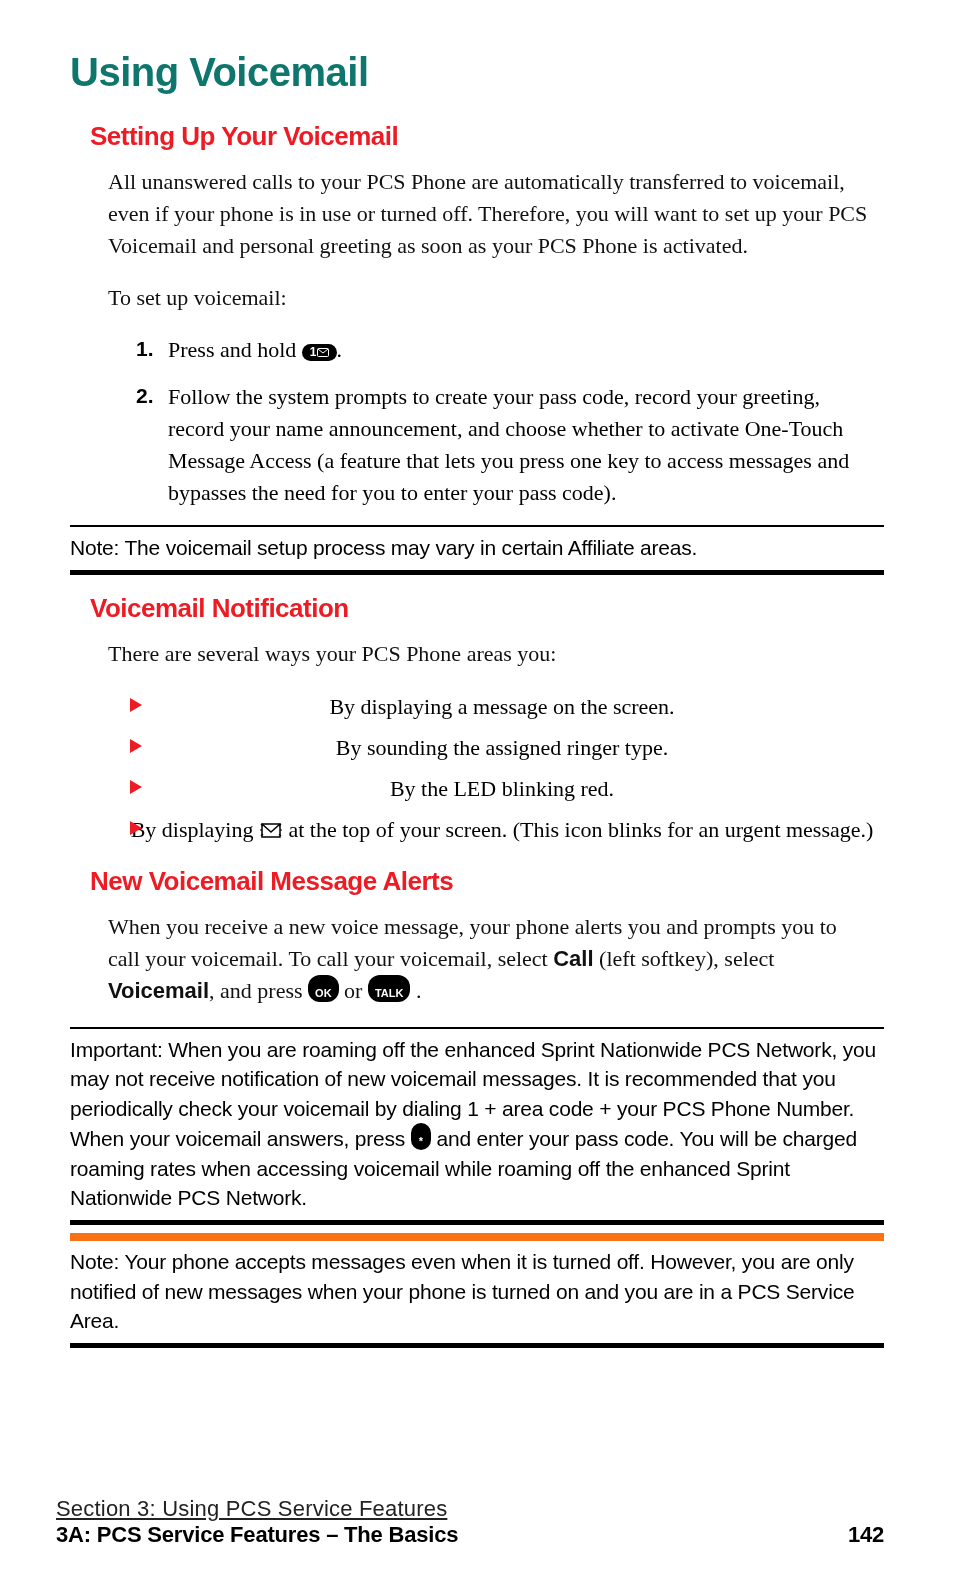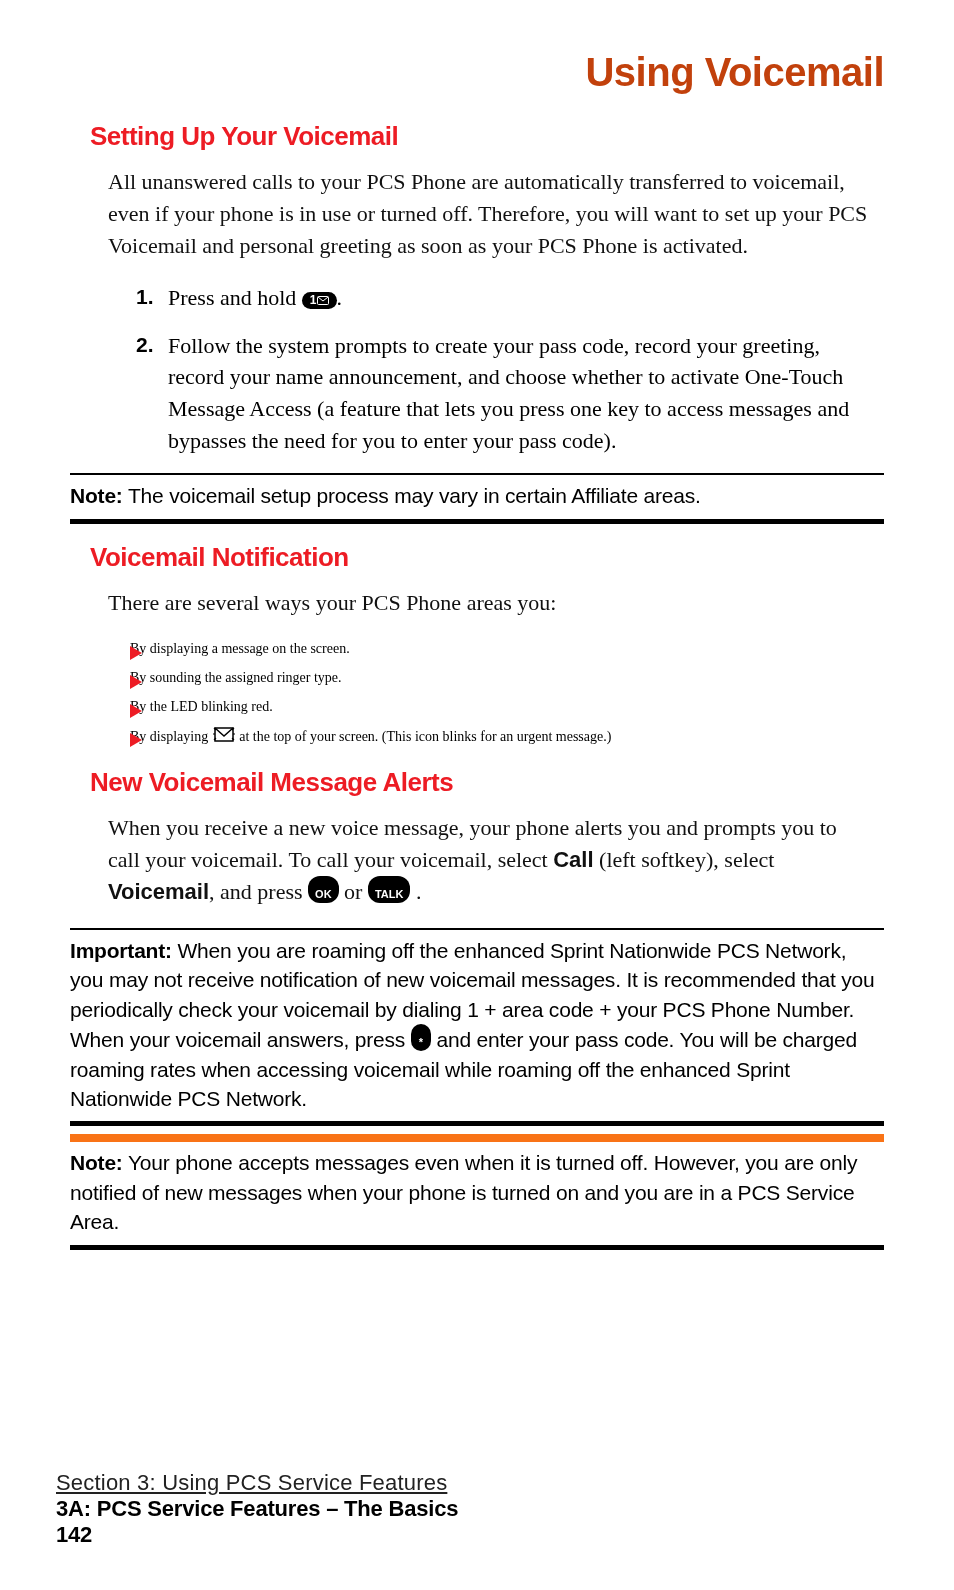--- a/index.html
+++ b/index.html
@@ -10,25 +10,24 @@
     font-family: Georgia, 'Times New Roman', serif;
     color: #000;
     position: relative;
   }
   .page {
     padding: 50px 70px 0 70px;
   }
   .h1 {
     font-family: 'Arial Black', Arial, sans-serif;
     font-weight: 900;
-    color: #c2410c;
+    color: #0f766e;
     font-size: 40px;
     margin-bottom: 26px;
     letter-spacing: -0.5px;
-    text-align: right;
   }
   .h2 {
     font-family: 'Arial Black', Arial, sans-serif;
     font-weight: 900;
     color: #ed1c24;
     font-size: 26px;
     margin-left: 20px;
     margin-bottom: 14px;
     letter-spacing: -0.5px;
   }
@@ -58,45 +57,46 @@
     font-family: Arial, sans-serif;
     font-weight: 900;
     font-size: 21px;
   }
   .ul {
     list-style: none;
     margin: 0 10px 18px 60px;
   }
   .ul li {
     font-family: 'Century Schoolbook', Georgia, serif;
-    font-size: 14px;
+    font-size: 22px;
     line-height: 1.5;
     margin-bottom: 8px;
     position: relative;
+    text-align: center;
   }
   .bullet-tri {
     position: absolute;
     left: 0;
     top: 8px;
     width: 0; height: 0;
     border-top: 7px solid transparent;
     border-bottom: 7px solid transparent;
     border-left: 12px solid #ed1c24;
   }
   .note-block {
     border-top: 2px solid #000;
     border-bottom: 5px solid #000;
     padding: 6px 0 8px 0;
     margin: 4px 0 18px 0;
     font-family: Arial, Helvetica, sans-serif;
     font-size: 21px;
     line-height: 1.4;
     letter-spacing: -0.2px;
   }
-  .note-block .lbl { font-weight: 700; }
+  .note-block .lbl { font-weight: 400; }
   .pill {
     display: inline-block;
     background: #000;
     color: #fff;
     border-radius: 12px;
     padding: 1px 8px 2px 8px;
     font-family: Arial, sans-serif;
     font-weight: 700;
     font-size: 12px;
     line-height: 14px;
@@ -124,33 +124,33 @@
     letter-spacing: 0.2px;
     color: #222;
     text-decoration: underline;
   }
   .footer .line2 {
     font-size: 22px;
     font-weight: 900;
     letter-spacing: -0.2px;
     display: flex;
     justify-content: space-between;
-    flex-direction: column;
   }
   .footer .page-num { font-weight: 900; }
 </style>
 </head>
 <body>
 
 <div class="page">
 
   <div class="h1">Using Voicemail</div>
 
   <div class="h2">Setting Up Your Voicemail</div>
   <p class="body-text">All unanswered calls to your PCS Phone are automatically transferred to voicemail, even if your phone is in use or turned off. Therefore, you will want to set up your PCS Voicemail and personal greeting as soon as your PCS Phone is activated.</p>
+  <p class="body-text">To set up voicemail:</p>
 
   <ol class="ol">
     <li>
       <span class="num">1.</span>
       <span>Press and hold </span><span class="pill"><span>1</span><svg width="12" height="9" viewBox="0 0 12 9">
             <rect x="0.5" y="0.5" width="11" height="8" rx="1" fill="none" stroke="#fff" stroke-width="1"></rect>
             <path d="M1 1 L6 5 L11 1" fill="none" stroke="#fff" stroke-width="1"></path>
           </svg></span><span>.</span>
     </li>
     <li>

